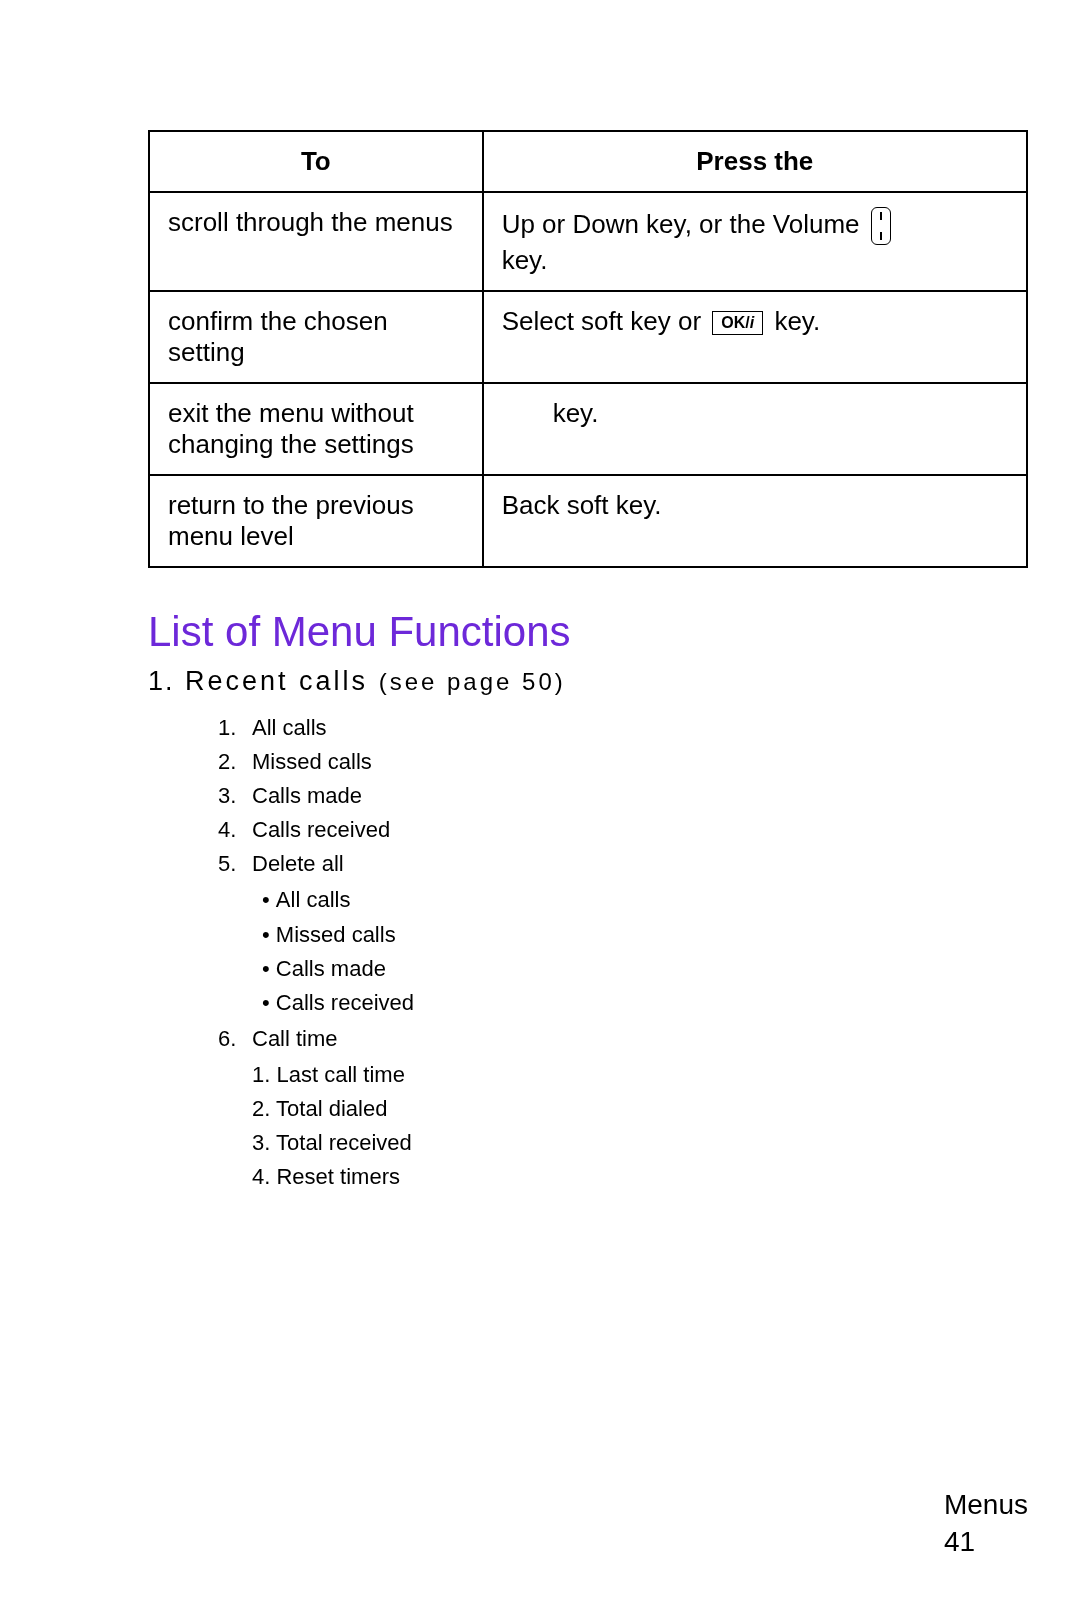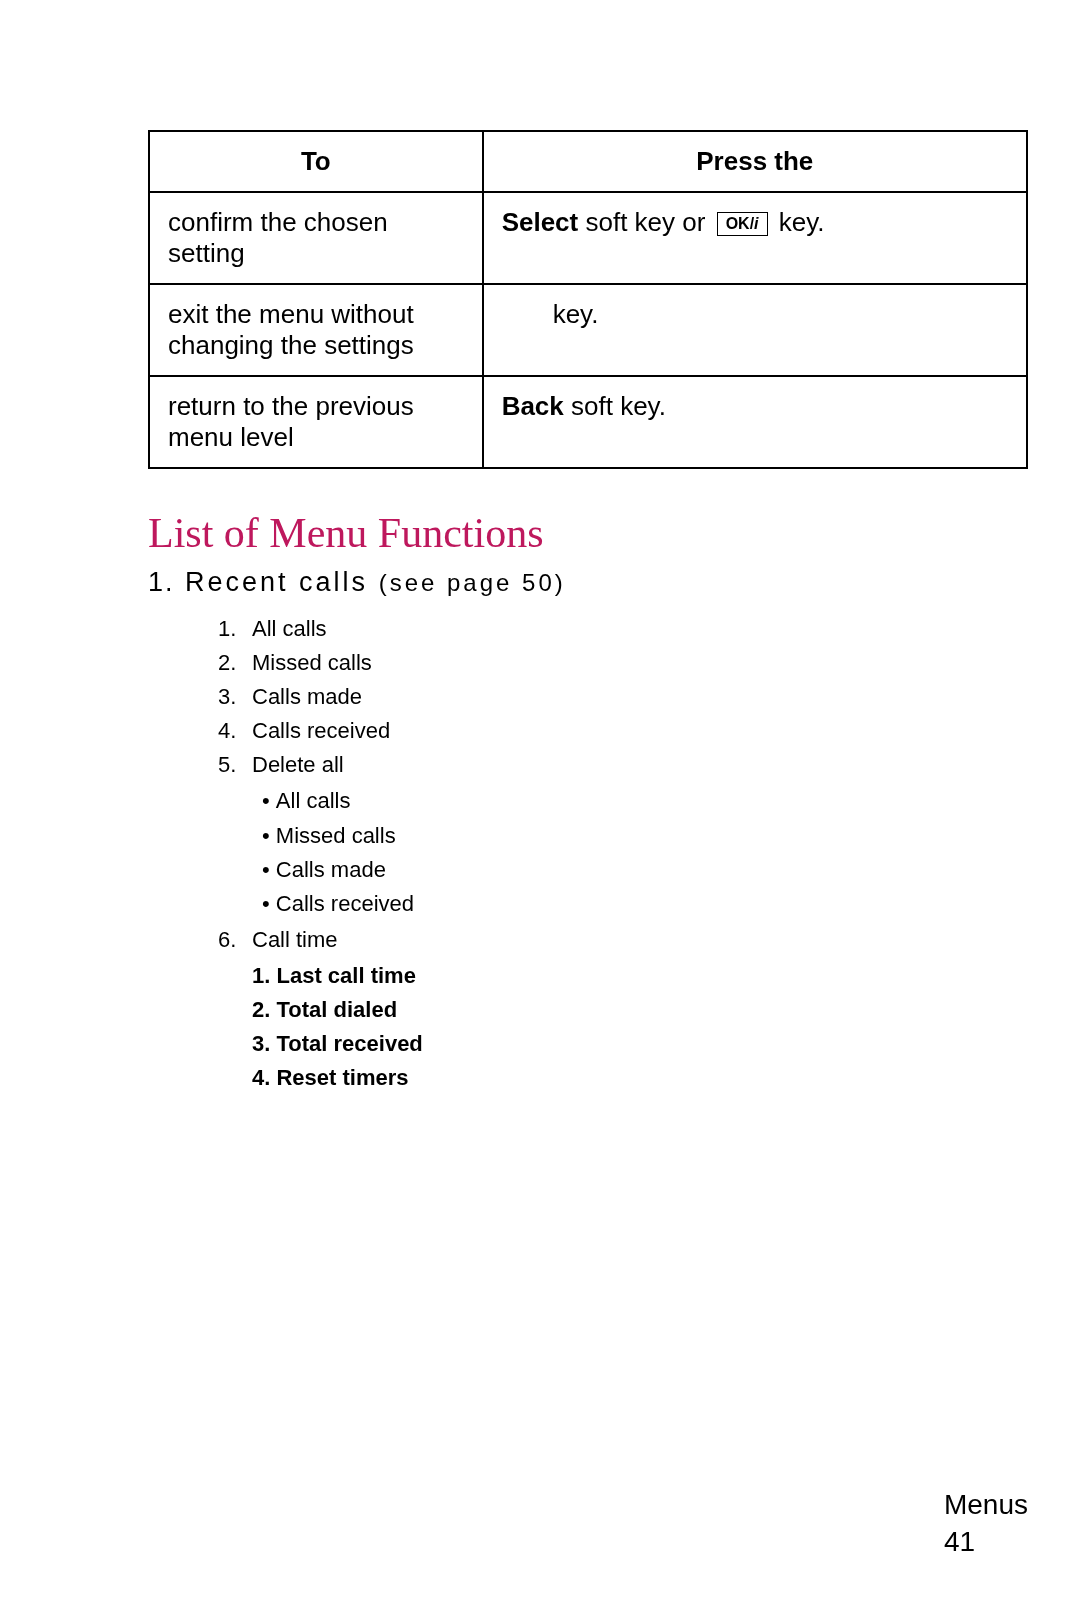--- a/index.html
+++ b/index.html
@@ -68,28 +68,27 @@
     font-size: 16px;
     line-height: 1;
     padding: 3px 8px 3px 8px;
     font-weight: bold;
     vertical-align: middle;
     font-style: normal;
     letter-spacing: 0;
     margin: 0 4px;
   }
   .ok-key .islash { font-style: italic; font-weight: bold; }
-  .bold { font-weight: bold; }
+  .bold { font-weight: normal; }
   .ghost { visibility: hidden; } 
   h2.section-title {
-    color: #be185d;
+    color: #6d28d9;
     font-size: 42px;
     font-weight: 400;
     margin: 30px 0 8px 0;
-    font-family: Liberation Serif, serif;
   }
   p.section-intro {
     font-size: 27px;
     line-height: 1.35;
     margin: 0 0 40px 0;
   }
   .menu-heading {
     font-size: 27px;
     letter-spacing: 3px;
     margin: 10px 0 14px 0;
@@ -115,21 +114,20 @@
     padding: 0;
   }
   ul.bullets > li:before {
     content: "\2022\00a0";
   }
   ol.sub2 {
     list-style: none;
     margin: 2px 0 2px 34px;
     padding: 0;
     counter-reset: lvl2;
-    font-weight: bold;
   }
   ol.sub2 > li { counter-increment: lvl2; }
   ol.sub2 > li:before {
     content: counter(lvl2) ". ";
   }
   .footer {
     position: absolute;
     right: 100px;
     bottom: 60px;
     text-align: left;
@@ -147,20 +145,27 @@
         <col class="col-to">
         <col class="col-press">
       </colgroup>
     <thead>
       <tr>
         <th>To</th>
         <th>Press the</th>
       </tr>
     </thead>
     <tbody>
+      <tr>
+        <td>scroll through the menus</td>
+        <td class="row1-press">
+          <span>Up or Down key, or the Volume </span><span class="inline-icon volume-icon"></span><br>
+          <span>key.</span>
+        </td>
+      </tr>
       <tr>
         <td>confirm the chosen setting</td>
         <td>
           <span class="bold">Select</span><span> soft key or </span><span class="ok-key"><span>OK/</span><span class="islash">i</span></span><span> key.</span>
         </td>
       </tr>
       <tr>
         <td>exit the menu without changing the settings</td>
         <td>
           <span class="ghost ok-key">xx</span>

